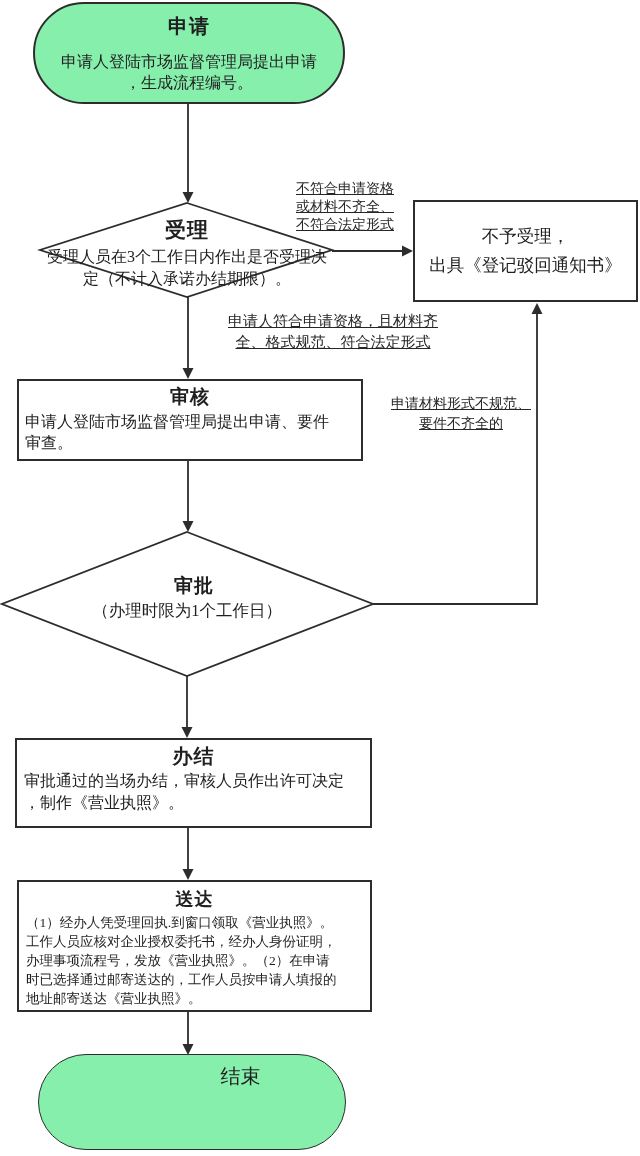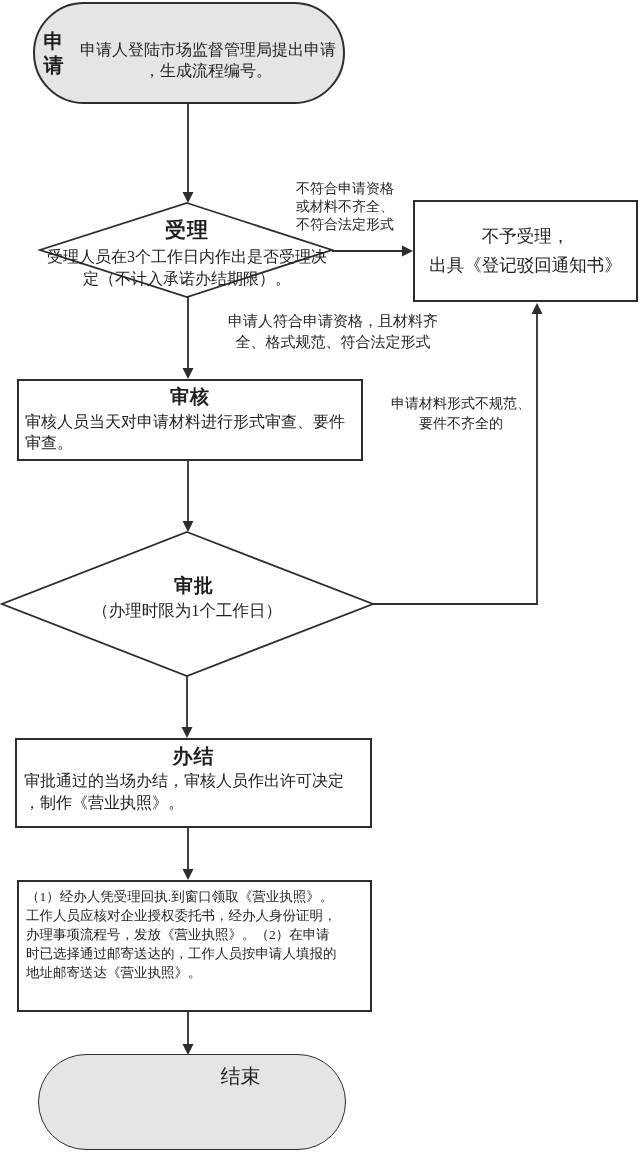--- a/index.html
+++ b/index.html
@@ -7,31 +7,31 @@
     position:relative;width:640px;height:1156px;background:#ffffff;overflow:hidden;
     font-family:"Liberation Serif","DejaVu Serif",serif;color:#1f1f1f;
   }
   .abs{position:absolute;}
   .pre{white-space:pre-line;}
   svg.wires{position:absolute;left:0;top:0;}
   svg.wires path{stroke:#2d2d2d;stroke-width:1.8;fill:none;}
   svg.wires .shape{stroke:#2d2d2d;stroke-width:1.8;fill:#ffffff;}
   svg.wires .head{fill:#2d2d2d;stroke:none;}
   .terminator{
-    border:2px solid #2d2d2d;border-radius:51px;background:#e5e5e5;
-    display:flex;align-items:center;justify-content:center;
+    border:2px solid #2d2d2d;border-radius:51px;background:#86efac;
+    display:flex;flex-direction:column;align-items:center;justify-content:center;
     box-sizing:border-box;
   }
   .box{
     border:2px solid #2d2d2d;background:#ffffff;box-sizing:border-box;
   }
   .node-title{font-weight:bold;font-size:20px;text-align:center;letter-spacing:1px;line-height:24px;}
   .node-body{font-size:16px;line-height:21px;}
   .center{text-align:center;}
-  .edge-label{font-size:14px;line-height:18px;color:#262626;}
+  .edge-label{font-size:14px;line-height:18px;color:#262626;text-decoration:underline;}
 </style>
 </head>
 <body>
 
 <div class="canvas">
 
   <svg class="wires" width="640" height="1156" viewBox="0 0 640 1156">
 
     <g>
       <path d="M188 104 L188 192"></path>
@@ -82,34 +82,35 @@
   <div class="abs node-body pre center" style="left:28px;top:246px;width:318px;line-height:22px;">受理人员在3个工作日内作出是否受理决
 定（不计入承诺办结期限）。</div>
 
   <div class="abs box" style="left:413px;top:200px;width:225px;height:102px;display:flex;align-items:center;justify-content:center;">
     <div class="pre center" style="font-size:17.5px;line-height:29px;">不予受理，
 出具《登记驳回通知书》</div>
   </div>
 
   <div class="abs box" style="left:17px;top:379px;width:346px;height:82px;padding-top:4px;">
     <div class="node-title" style="font-size:19px;margin-bottom:2px;">审核</div>
-    <div class="node-body pre" style="padding:0 6px;">审核人员当天对申请材料进行形式审查、要件
+    <div class="node-body pre" style="padding:0 6px;">申请人登陆市场监督管理局提出申请、要件
 审查。</div>
   </div>
 
   <div class="abs node-title" style="left:7px;top:574px;width:374px;font-size:19px;">审批</div>
   <div class="abs node-body center" style="left:0px;top:600px;width:374px;font-size:16.5px;">（办理时限为1个工作日）</div>
 
   <div class="abs box" style="left:15px;top:738px;width:357px;height:90px;padding-top:4px;">
     <div class="node-title" style="font-size:20px;margin-bottom:2px;">办结</div>
     <div class="node-body pre" style="padding:0 7px;line-height:21.5px;">审批通过的当场办结，审核人员作出许可决定
 ，制作《营业执照》。</div>
   </div>
 
   <div class="abs box" style="left:17px;top:880px;width:355px;height:132px;padding-top:5px;">
+    <div class="node-title" style="font-size:18px;margin-bottom:2px;">送达</div>
     <div class="node-body pre" style="padding:0 7px;font-size:13.5px;line-height:19px;">（1）经办人凭受理回执.到窗口领取《营业执照》。
 工作人员应核对企业授权委托书，经办人身份证明，
 办理事项流程号，发放《营业执照》。（2）在申请
 时已选择通过邮寄送达的，工作人员按申请人填报的
 地址邮寄送达《营业执照》。</div>
   </div>
 
   <div class="abs terminator" style="left:38px;top:1054px;width:308px;height:96px;border-radius:48px;border-width:1.6px;"></div>
   <div class="abs" style="left:178px;top:1060px;width:125px;text-align:center;font-size:20px;line-height:32px;">结束</div>
 

